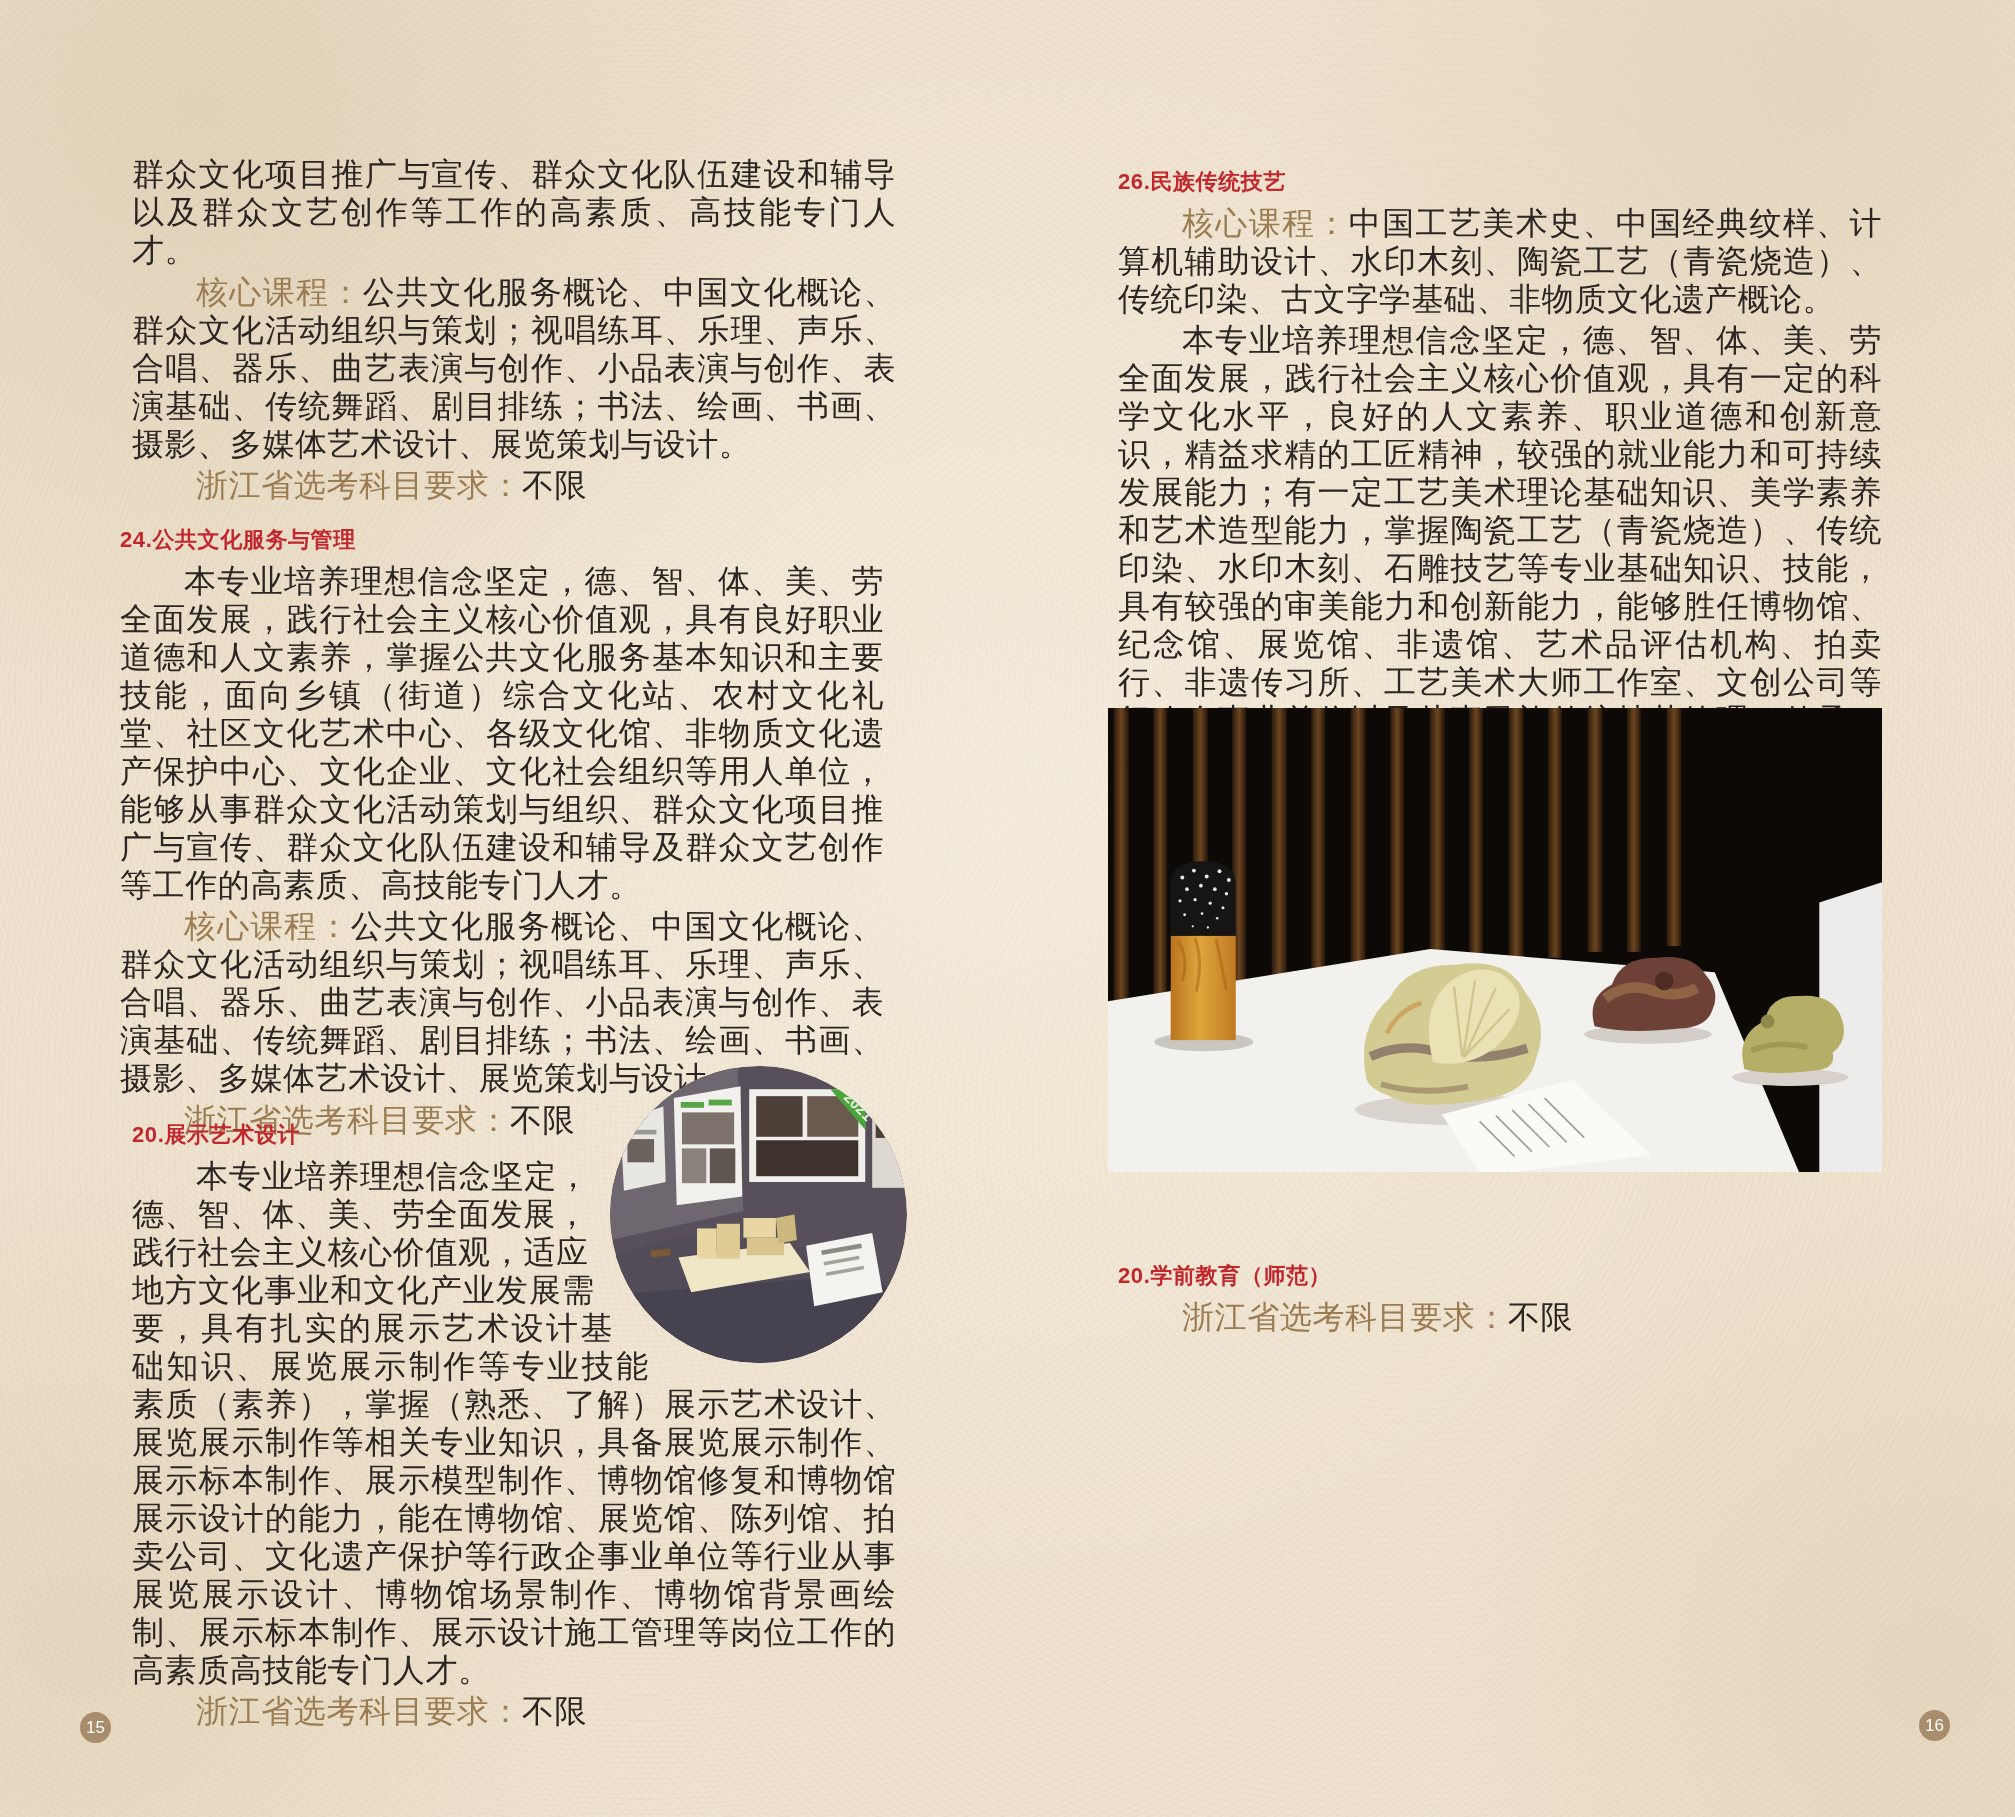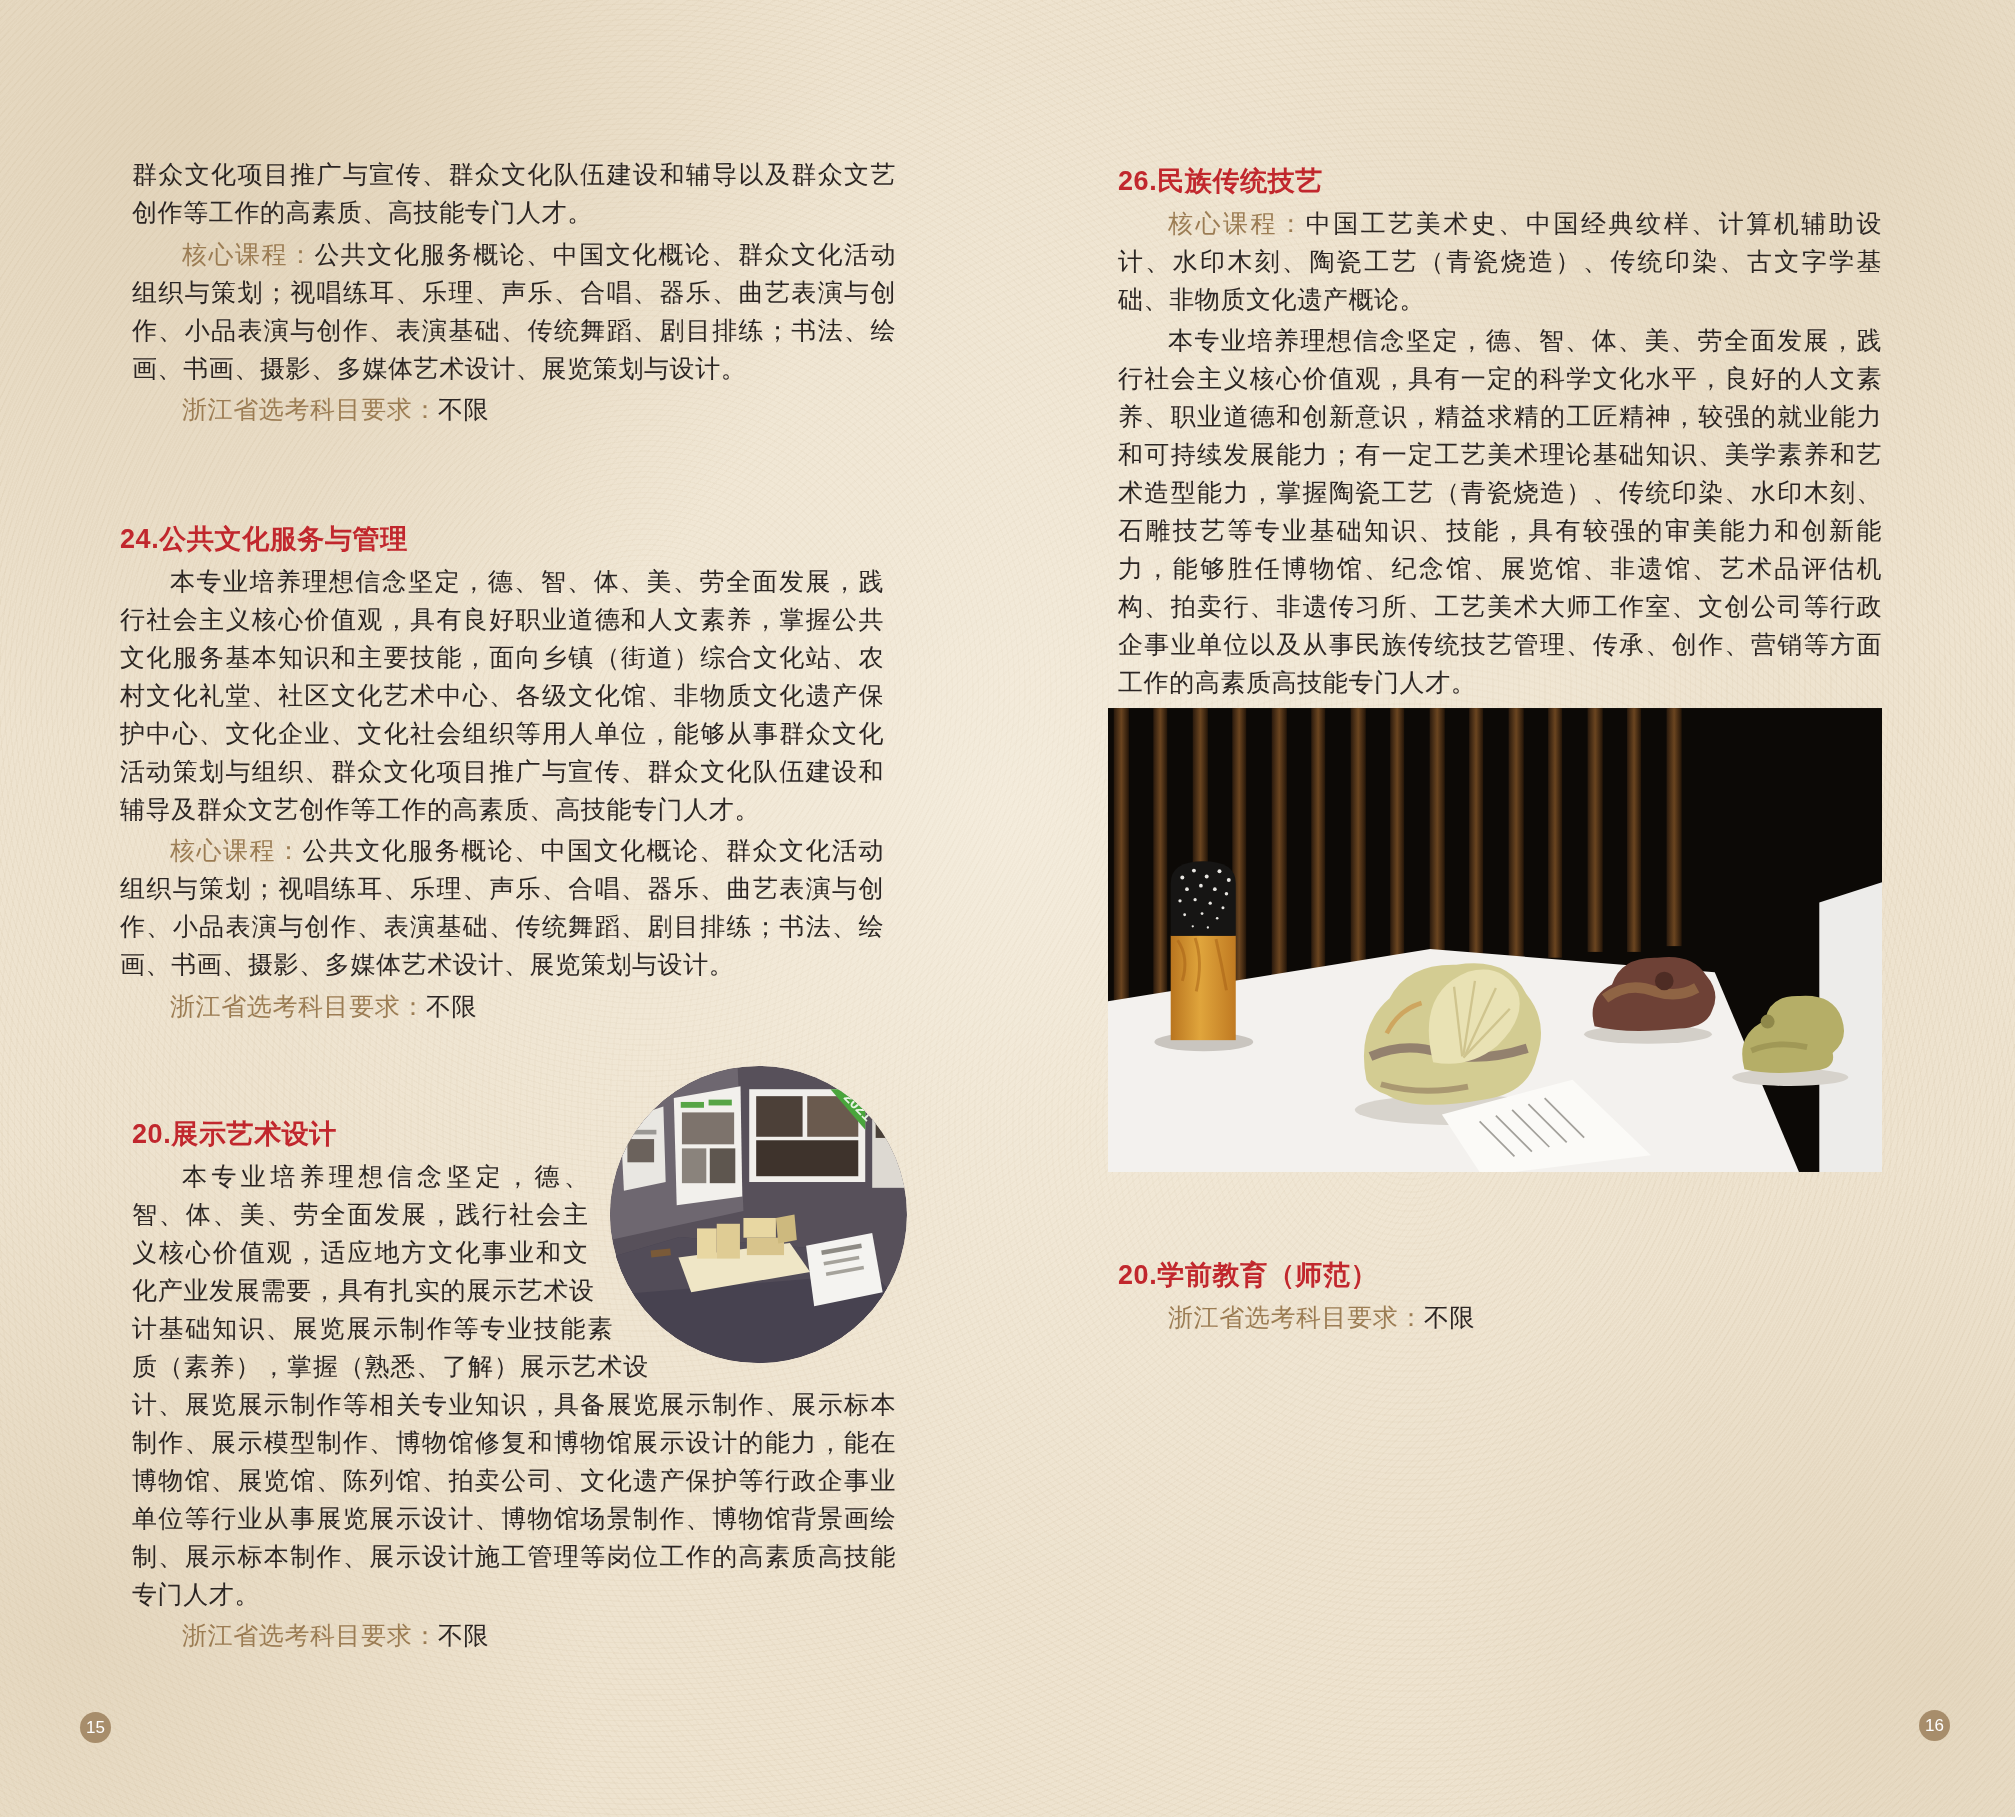--- a/index.html
+++ b/index.html
@@ -17,27 +17,27 @@
       radial-gradient(circle at 10% 6%, rgba(206,186,152,.40), transparent 26%),
       radial-gradient(circle at 90% 4%, rgba(210,192,160,.35), transparent 22%),
       radial-gradient(circle at 4% 90%, rgba(206,186,152,.30), transparent 20%),
       radial-gradient(circle at 96% 92%, rgba(206,186,152,.30), transparent 20%),
       radial-gradient(circle at 50% 45%, rgba(255,252,244,.35), transparent 55%),
       repeating-radial-gradient(circle at 32% 38%, rgba(199,179,146,.10) 0 1.2px, transparent 1.2px 5.2px),
       repeating-radial-gradient(circle at 70% 62%, rgba(199,179,146,.08) 0 1.7px, transparent 1.7px 6.4px);
   }
   .block{position:absolute; width:764px;}
   .para{
-    font-size:25px; line-height:38px; text-align:justify; text-indent:2em;
+    font-size:32px; line-height:38px; text-align:justify; text-indent:2em;
     letter-spacing:0.6px; margin-bottom:3.5px;
   }
   .para.no-indent{text-indent:0;}
   .label{color:var(--brown);}
   .sec-heading{
-    color:var(--red); font-size:27px; font-weight:bold; line-height:35px;
+    color:var(--red); font-size:22px; font-weight:bold; line-height:35px;
     letter-spacing:0.6px; margin-bottom:4.6px;
   }
   .circle-photo{
     float:right; width:297px; height:297px; border-radius:50%;
     shape-outside:circle(50% at 50% 50%); overflow:hidden;
     margin:0 -10.5px 16.3px 21px;
   }
   .h-offset{margin-top:51px;}
   .photo-rect{position:absolute; left:1108px; top:708px; width:774px; height:464px; overflow:hidden;}
   .page-num{

